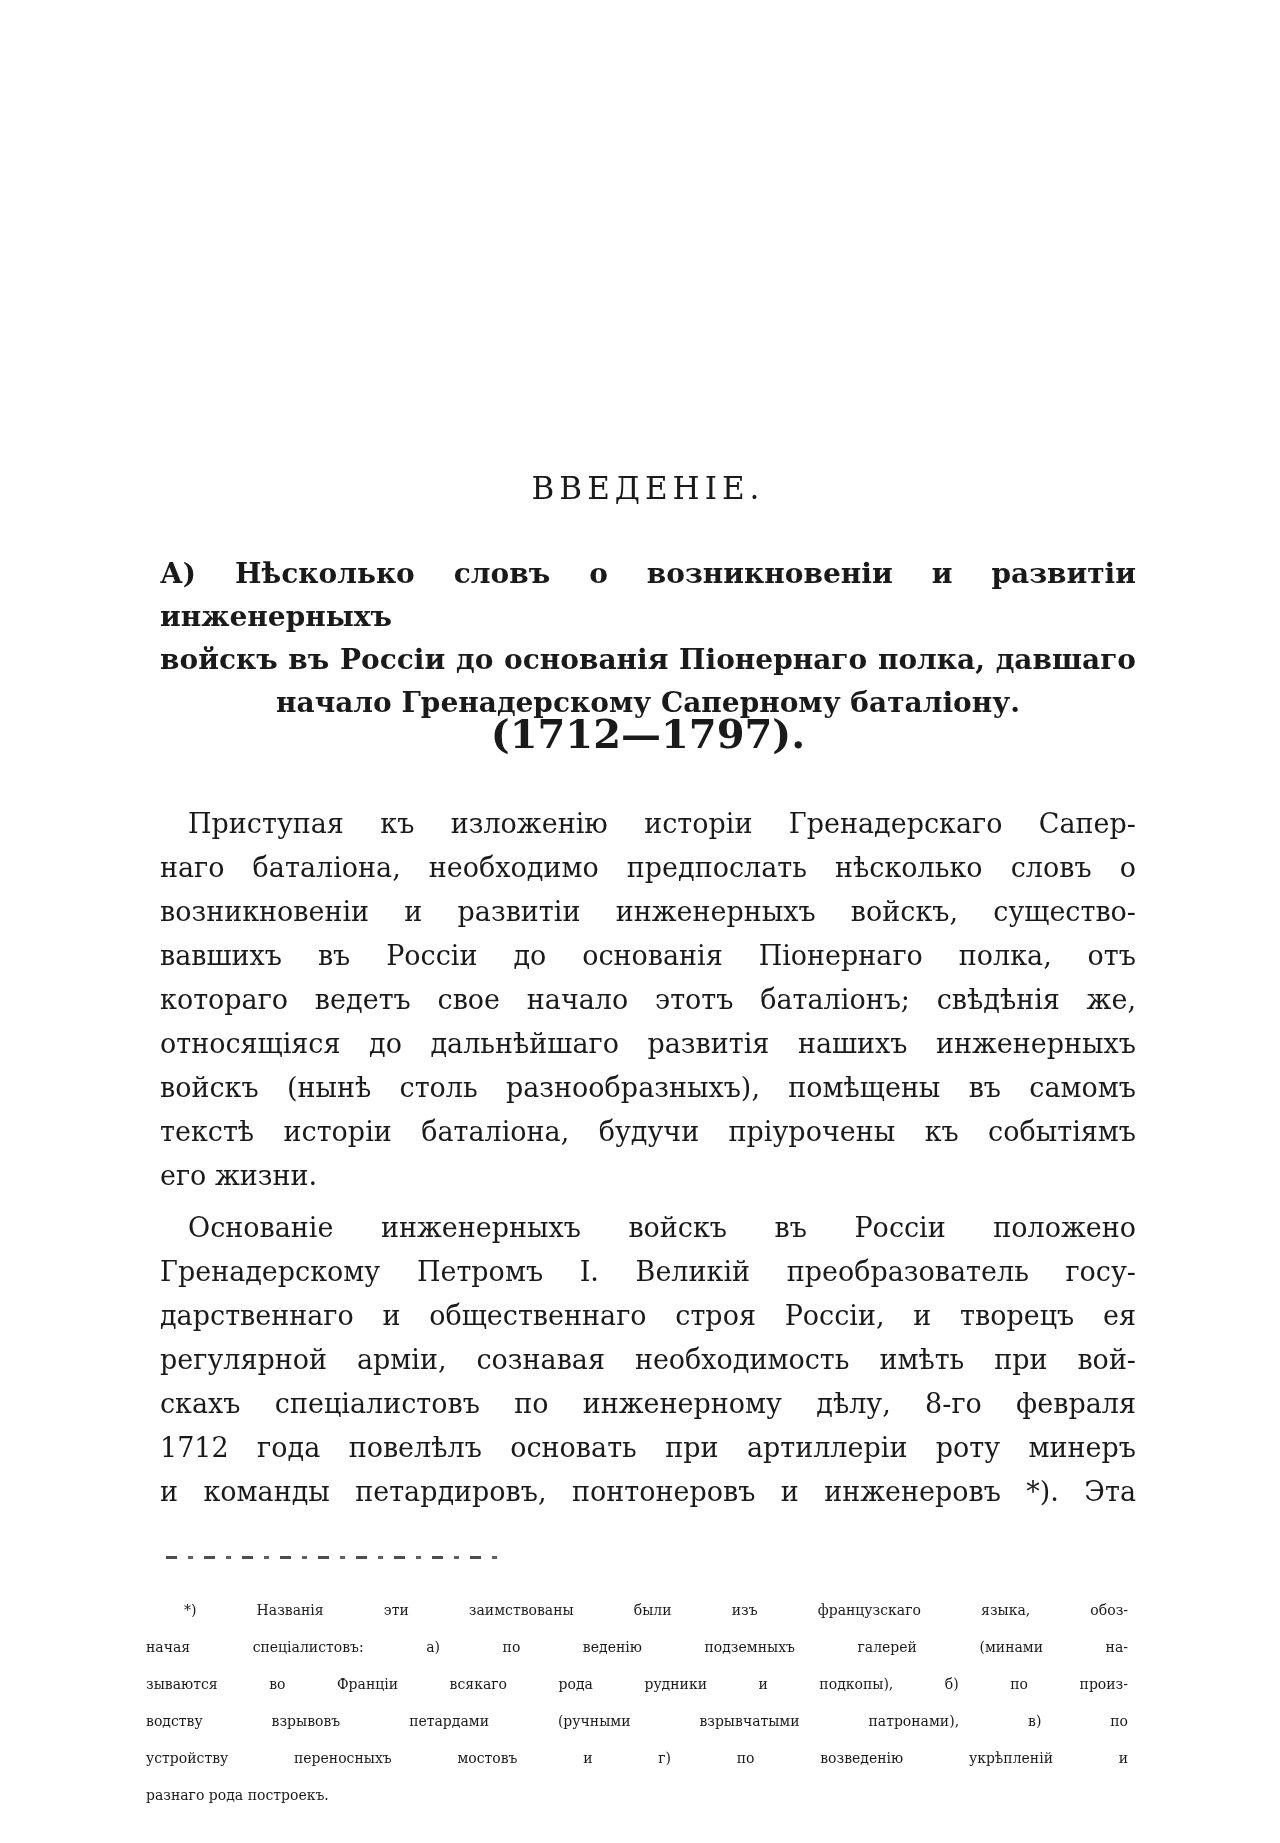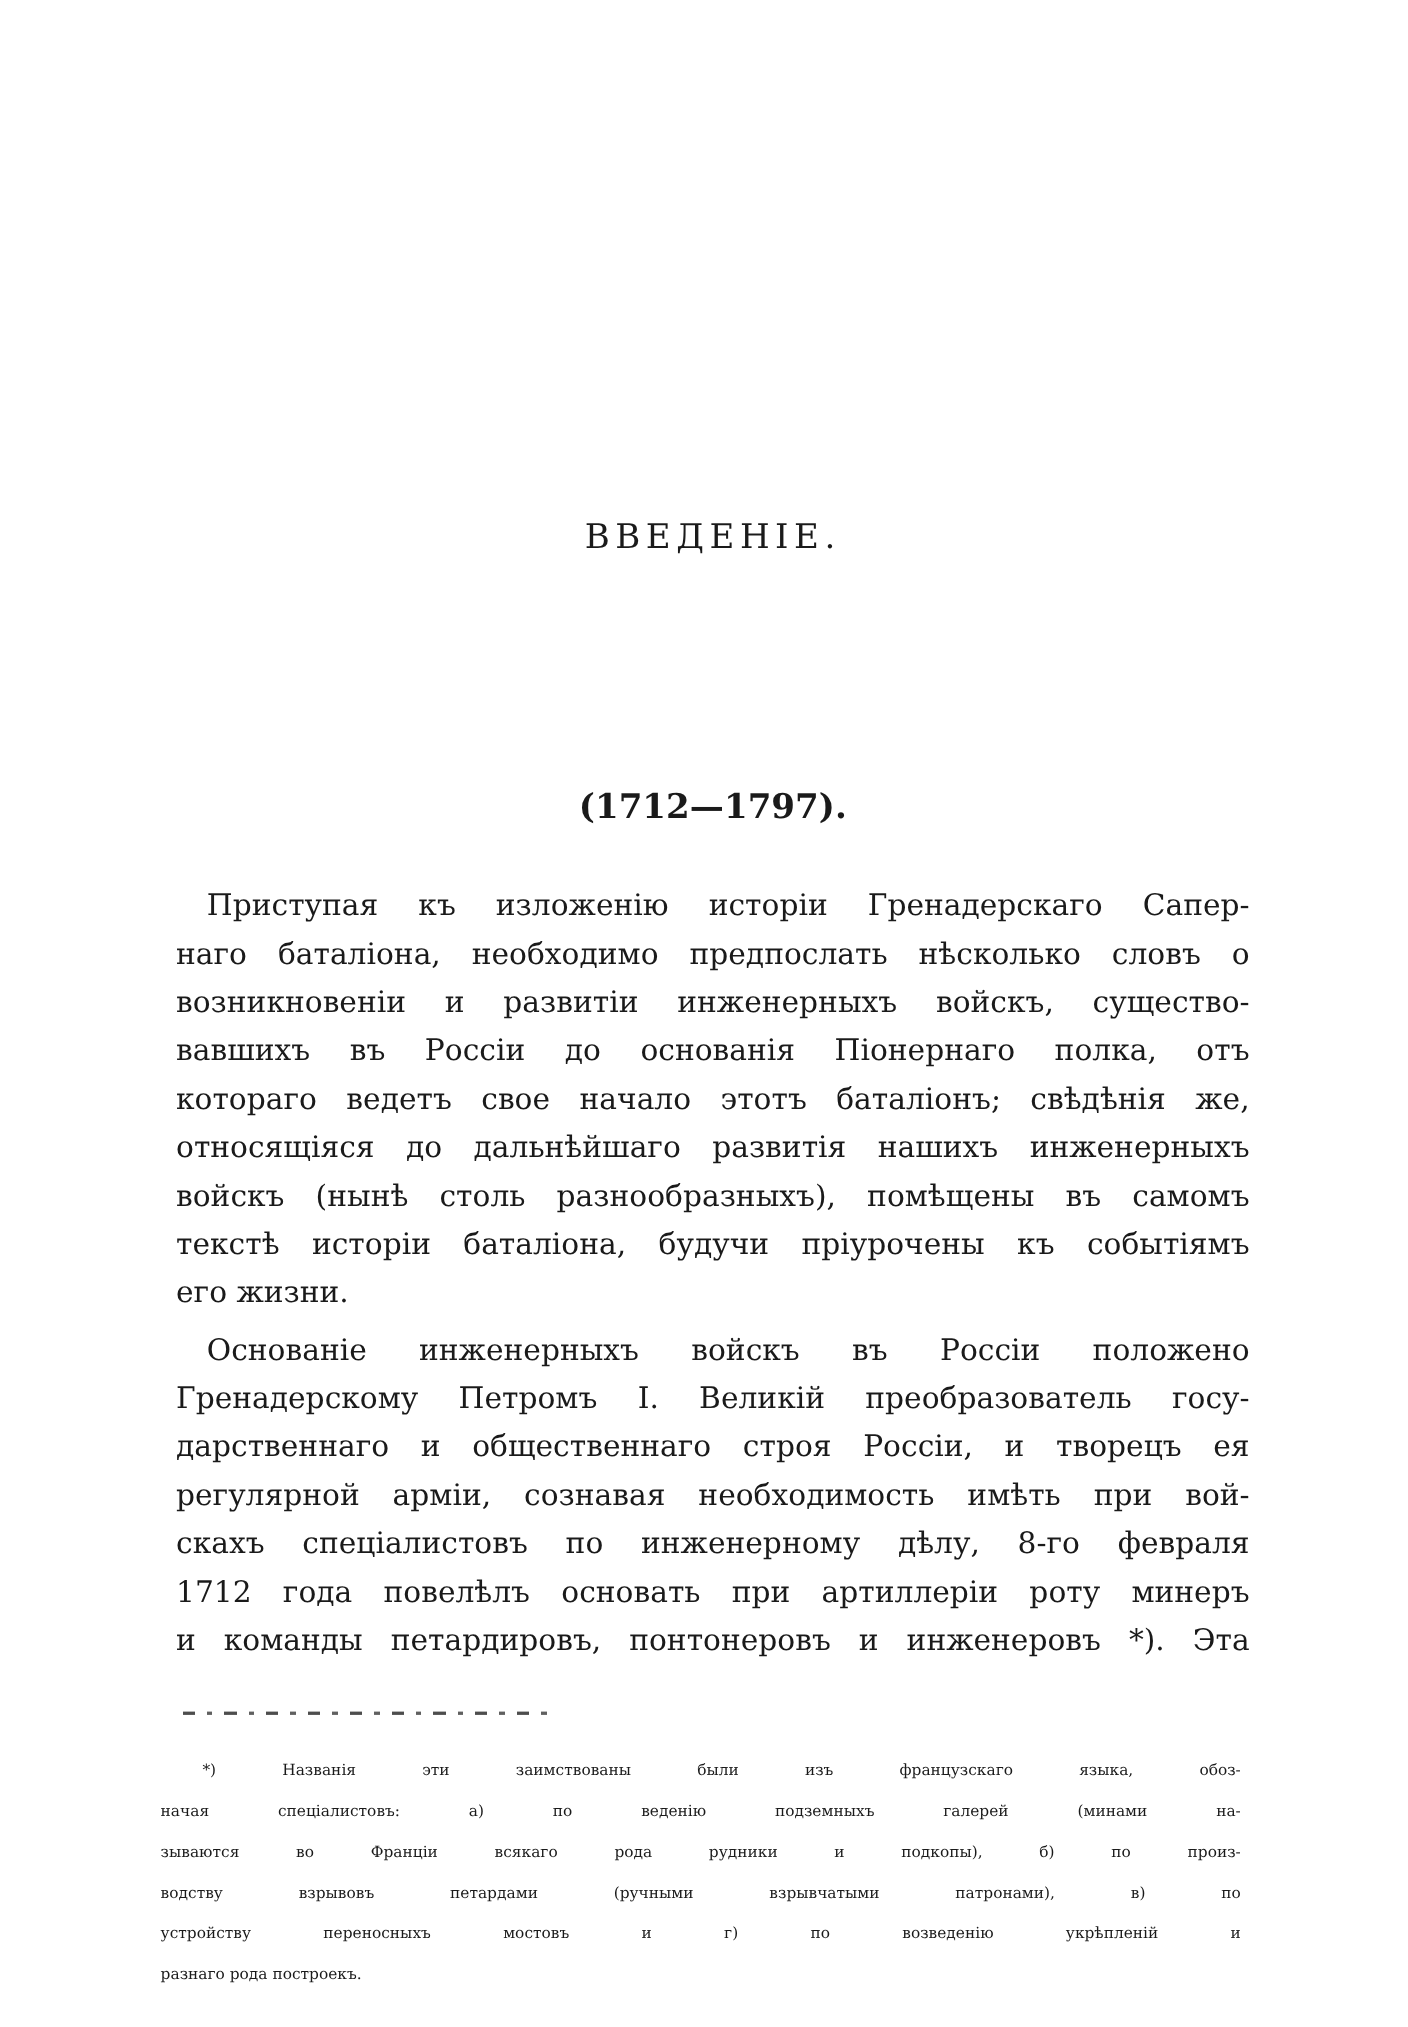--- a/index.html
+++ b/index.html
@@ -20,21 +20,21 @@
     letter-spacing:5px;
     text-align:center;
   }
   .heading {
     left:160px; top:552px; width:976px;
     font-size:28px; line-height:43px;
     font-weight:bold;
   }
   .subtitle {
     left:160px; top:712px; width:976px;
-    font-size:31px; line-height:44px;
+    font-size:40px; line-height:44px;
     font-weight:bold;
     text-align:center;
   }
   .body { left:160px; width:976px; font-size:27px; line-height:44px; }
   .para1 { top:802px; }
   .para2 { top:1206px; }
   .footnote {
     left:146px; top:1592px; width:982px;
     font-size:14px; line-height:37px;
   }
@@ -52,20 +52,25 @@
       #444 22px, #444 27px,
       rgba(46,46,46,0) 27px, rgba(46,46,46,0) 38px);
     opacity:.85;
   }
 </style>
 </head>
 <body>
 
 <div class="page">
   <div class="block title">ВВЕДЕНІЕ.</div>
+  <div class="block heading">
+      <div class="line"><span>А) Нѣсколько словъ о возникновеніи и развитіи инженерныхъ</span></div>
+      <div class="line"><span>войскъ въ Россіи до основанія Піонернаго полка, давшаго</span></div>
+      <div class="line center"><span>начало Гренадерскому Саперному баталіону.</span></div>
+    </div>
   <div class="block subtitle">(1712—1797).</div>
   <div class="block body para1">
       <div class="line indent"><span>Приступая къ изложенію исторіи Гренадерскаго Сапер-</span></div>
       <div class="line"><span>наго баталіона, необходимо предпослать нѣсколько словъ о</span></div>
       <div class="line"><span>возникновеніи и развитіи инженерныхъ войскъ, существо-</span></div>
       <div class="line"><span>вавшихъ въ Россіи до основанія </span><span class="it">Піонернаго полка</span><span>, отъ</span></div>
       <div class="line"><span>котораго ведетъ свое начало этотъ баталіонъ; свѣдѣнія же,</span></div>
       <div class="line"><span>относящіяся до дальнѣйшаго развитія нашихъ инженерныхъ</span></div>
       <div class="line"><span>войскъ (нынѣ столь разнообразныхъ), помѣщены въ самомъ</span></div>
       <div class="line"><span>текстѣ исторіи баталіона, будучи пріурочены къ событіямъ</span></div>

